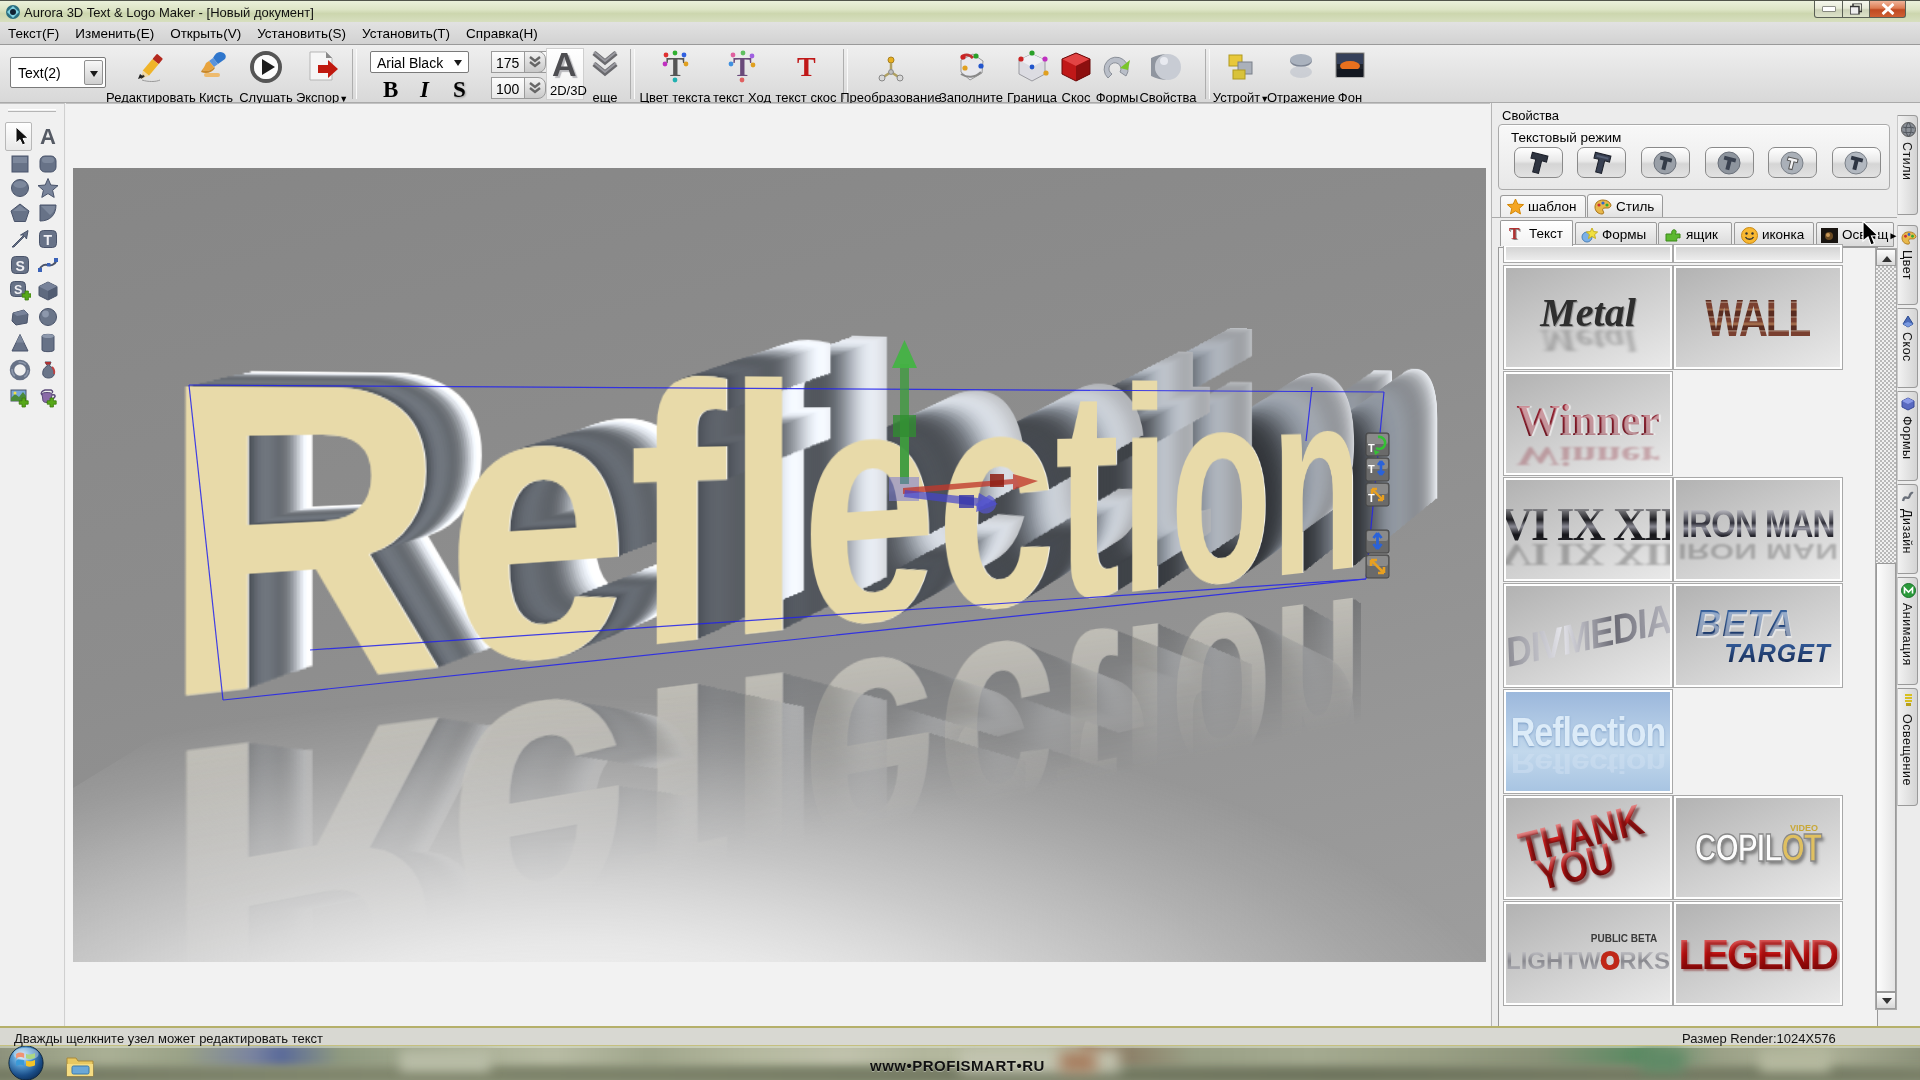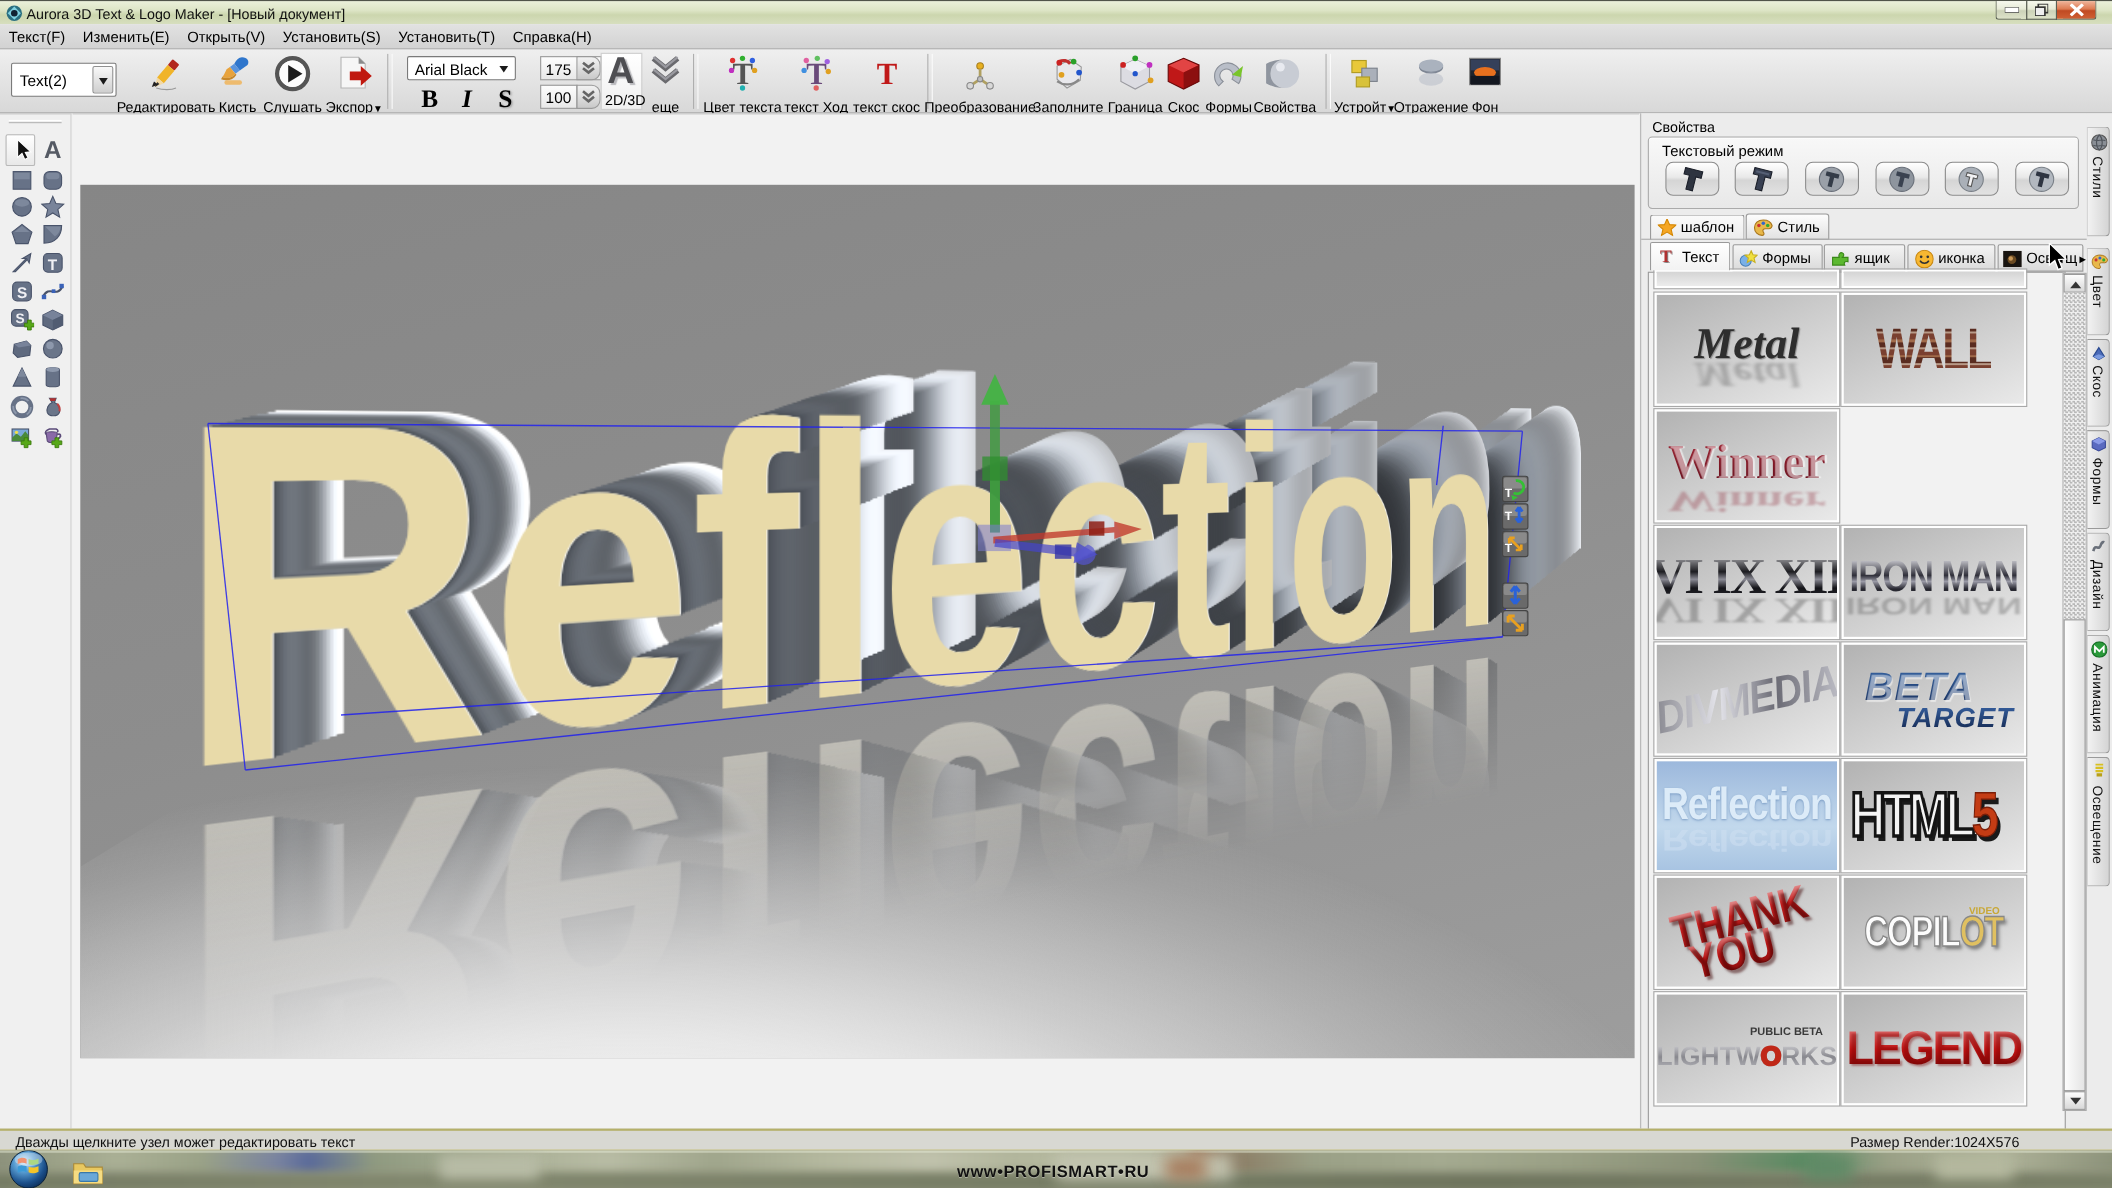--- a/index.html
+++ b/index.html
@@ -623,23 +623,20 @@
       <div class="cc" style="font-size:36px;font-weight:bold;font-style:italic;letter-spacing:-1px;transform:translate(-50%,-50%) rotate(-12deg) scaleY(1.15);background:linear-gradient(100deg,#84848c,#e4e4ea 35%,#6a6a74 65%,#c0c0c8);-webkit-background-clip:text;background-clip:text;color:transparent;">DIVMEDIA</div>
     </div>
     <div class="cell" style="left:182px;top:481px;">
       <div class="cc" style="top:38%;left:42%;font-size:36px;font-weight:bold;font-style:italic;letter-spacing:1px;background:linear-gradient(#3a6aaa,#0e2452);-webkit-background-clip:text;background-clip:text;color:transparent;text-shadow:1px 2px 1px rgba(255,255,255,.5);">BETA</div>
       <div class="cc" style="top:68%;left:62%;font-size:25px;font-weight:bold;font-style:italic;letter-spacing:1px;background:linear-gradient(#3a66a8,#102248);-webkit-background-clip:text;background-clip:text;color:transparent;">TARGET</div>
     </div>
     <div class="cell" style="left:12px;top:587px;background:linear-gradient(#9cb8dc,#c2d8ec 60%,#a8c4e2);">
       <div class="cc" style="top:40%;font-size:34px;font-weight:bold;letter-spacing:-1px;color:#dcebf8;text-shadow:0 1px 2px #7a9cc4;transform:translate(-50%,-50%) scaleY(1.2);">Reflection</div>
       <div class="cc" style="top:72%;transform:translate(-50%,-50%) scaleY(-.8);font-size:34px;font-weight:bold;letter-spacing:-1px;color:#cfe0f2;opacity:.55;">Reflection</div>
     </div>
-    <div class="cell" style="left:182px;top:587px;">
-      <div class="cc" style="left:44%;font-size:44px;font-weight:bold;letter-spacing:-3px;color:#f4f4f4;-webkit-text-stroke:2.5px #141414;text-shadow:3px 3px 0 #1a1a1a;transform:translate(-50%,-50%) scaleY(1.3);">HTML<span style="color:#c43c14;-webkit-text-stroke:1px #7a1e08;">5</span></div>
-    </div>
     <div class="cell" style="left:12px;top:693px;">
       <div class="cc" style="top:36%;left:46%;font-size:36px;font-weight:bold;transform:translate(-50%,-50%) rotate(-14deg) scaleY(1.2);background:linear-gradient(#f0d8d8,#cc2020 45%,#881010);-webkit-background-clip:text;background-clip:text;color:transparent;text-shadow:2px 3px 2px rgba(60,0,0,.5);">THANK</div>
       <div class="cc" style="top:70%;left:42%;font-size:36px;font-weight:bold;transform:translate(-50%,-50%) rotate(-14deg) scaleY(1.2);background:linear-gradient(#e8b0b0,#c01818 45%,#7a0c0c);-webkit-background-clip:text;background-clip:text;color:transparent;text-shadow:2px 3px 2px rgba(60,0,0,.5);">YOU</div>
     </div>
     <div class="cell" style="left:182px;top:693px;">
       <div class="cc" style="top:30%;left:78%;font-size:9px;font-weight:bold;color:#c8a838;">VIDEO</div>
       <div class="cc" style="font-size:30px;font-weight:bold;letter-spacing:-1px;color:#fcfcfc;-webkit-text-stroke:1px #888;text-shadow:2px 2px 3px #777;transform:translate(-50%,-50%) scaleY(1.3);">COPIL<span style="color:#e0c060;">OT</span></div>
     </div>
     <div class="cell" style="left:12px;top:799px;">
       <div class="cc" style="top:34%;left:72%;font-size:10px;font-weight:bold;color:#3a3a3a;">PUBLIC BETA</div>

